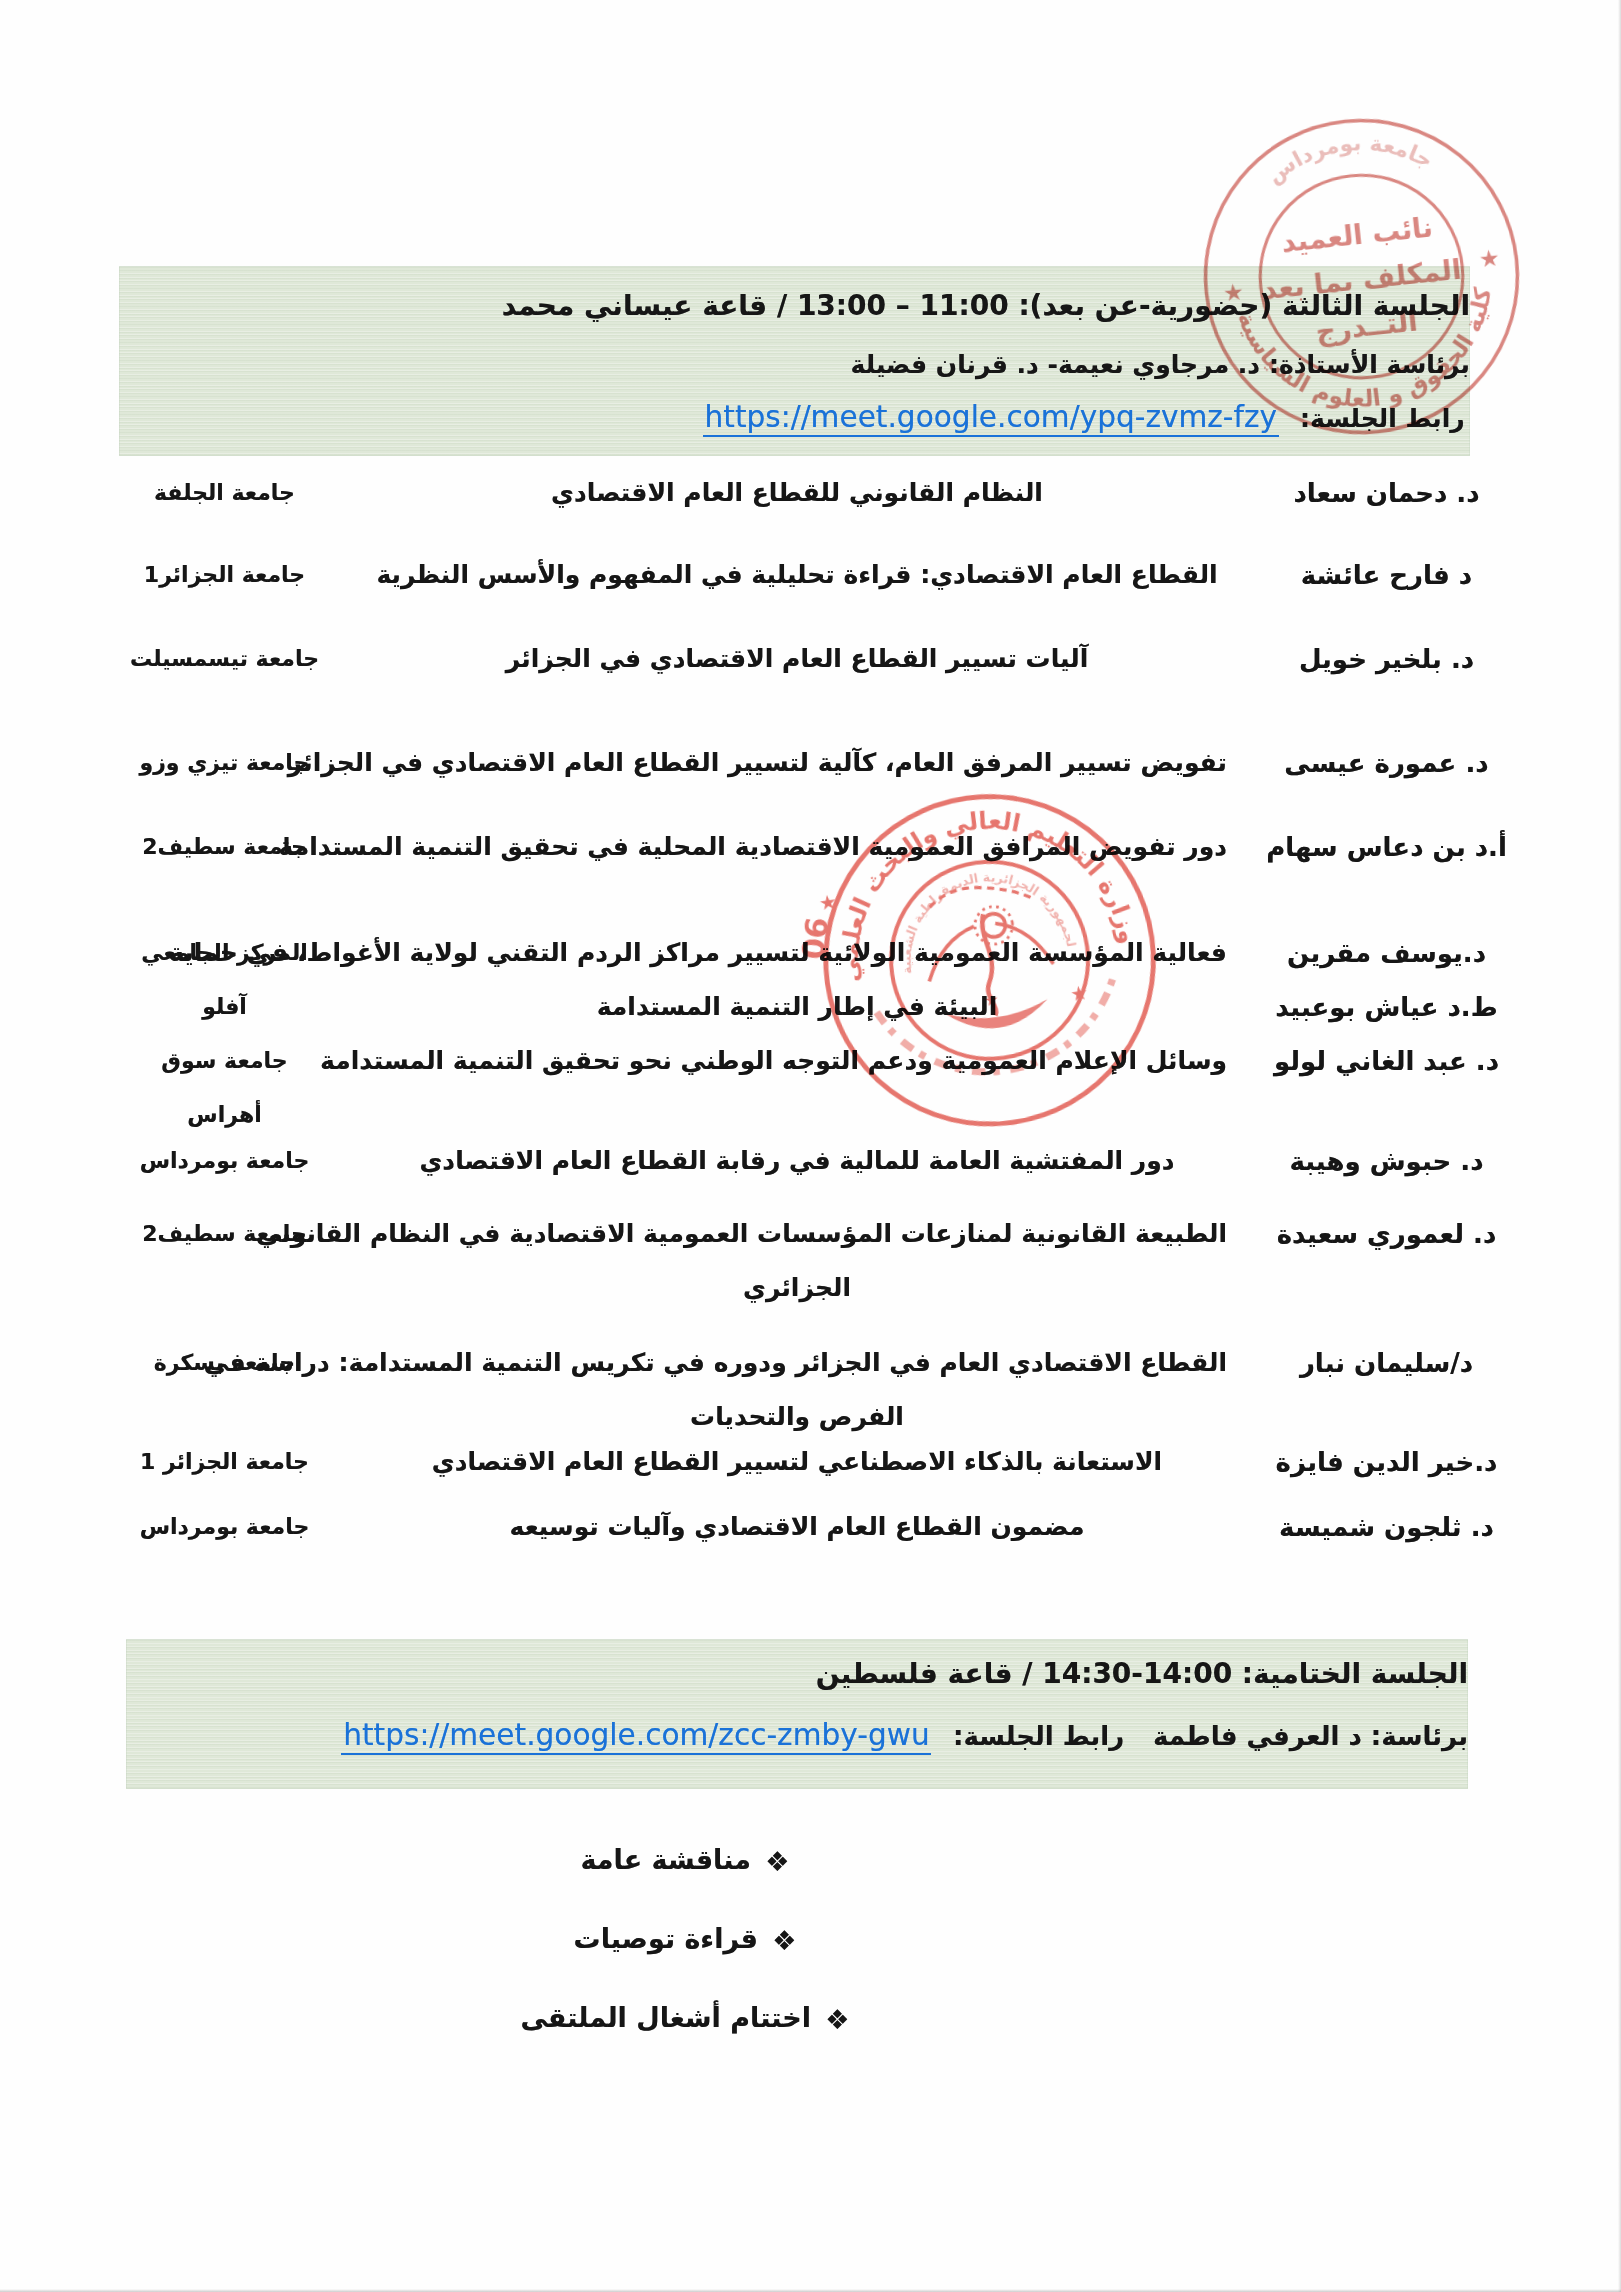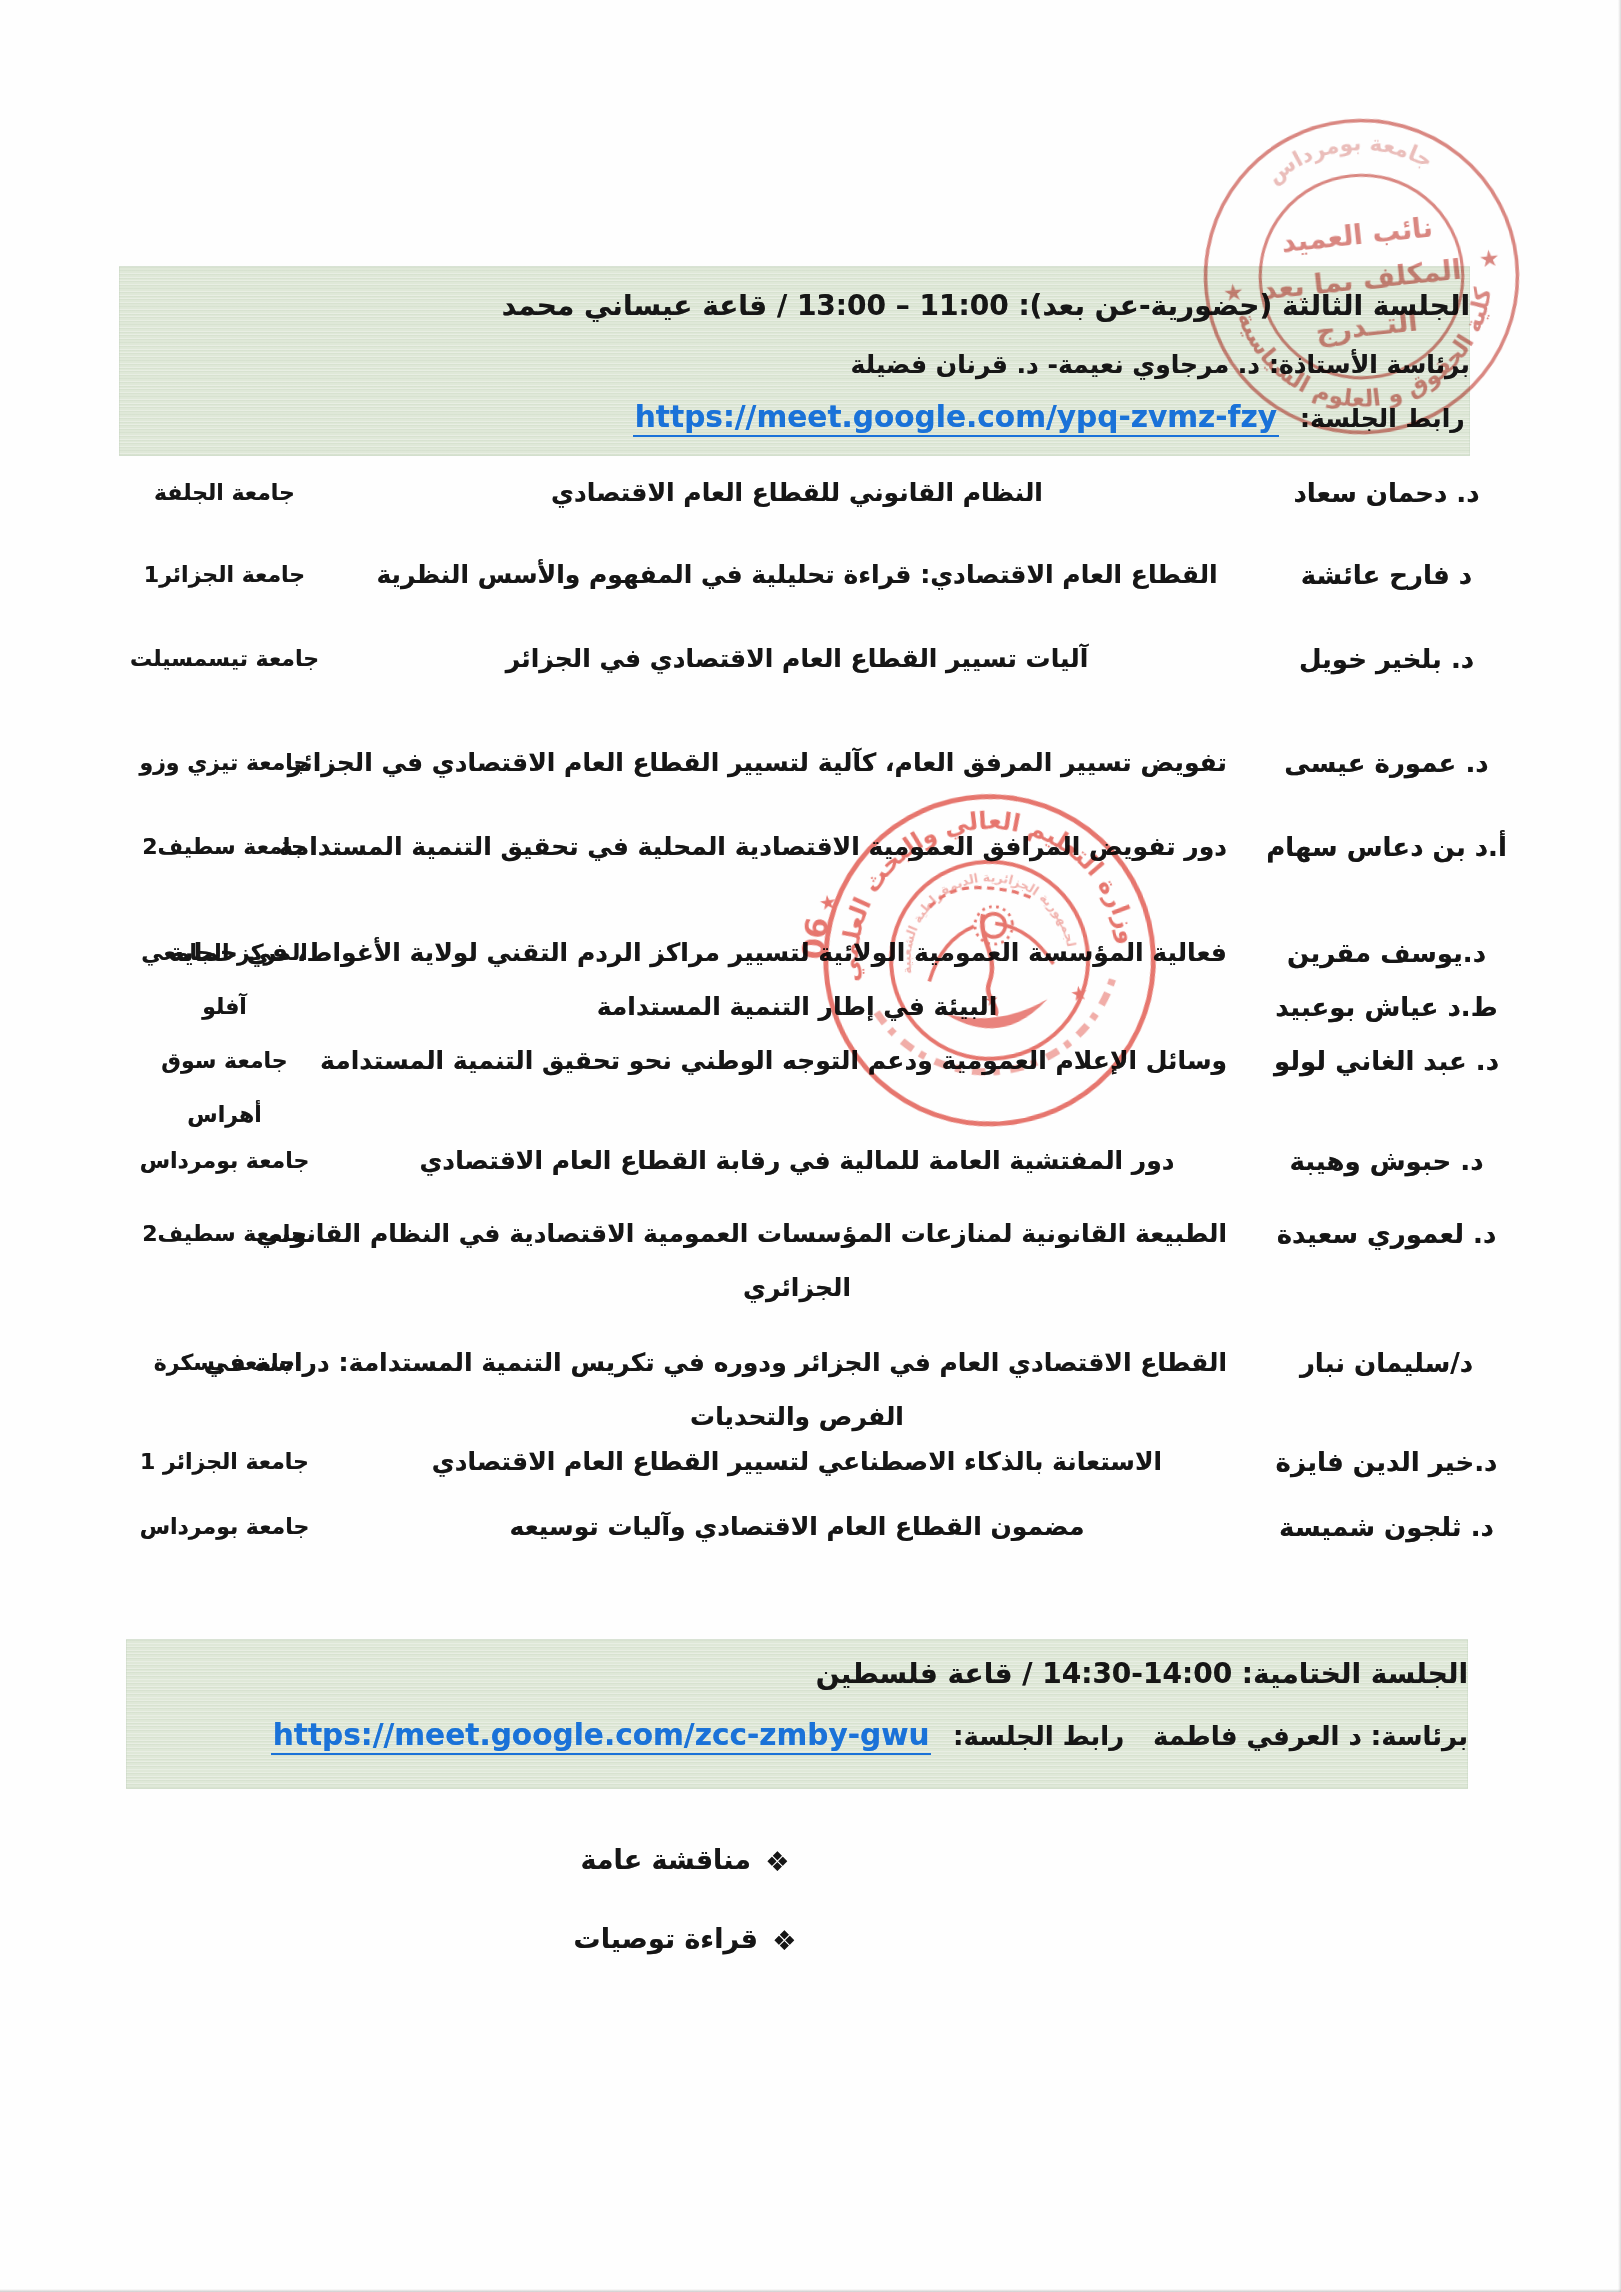--- a/index.html
+++ b/index.html
@@ -17,21 +17,21 @@
       #dfe8d8;
     box-shadow:0 0 0 0.9px rgba(190,205,185,.35) inset;
   }
   .band-line{position:absolute;left:0;width:100%;text-align:right;white-space:nowrap}
   .s3-title{top:23px;font-size:28px}
   .s3-chair{top:84px;font-size:25px}
   .s3-linkline{top:134px;font-size:25px}
   .cl-title{top:18px;font-size:28px}
   .cl-linkline{top:79px;font-size:26px}
   .link{
-    color:#1a72d8;font-size:29.6px;font-weight:700;text-decoration:none;
+    color:#1a72d8;font-size:29.6px;font-weight:400;text-decoration:none;
     border-bottom:2.7px solid #1a72d8;padding:0 1.8px 0.9px 1.8px;
     text-shadow:0 0 0.5px rgba(26,114,216,.6);
     direction:ltr;unicode-bidi:isolate;display:inline-block;line-height:1.15;
   }
   .lnk-label{margin-right:5.4px;margin-left:12.5px}
   .chair-name{margin-left:14.3px}
   
   .prow{position:absolute;left:0;top:0;width:1621px;height:0}
   .pcell{position:absolute;top:0;text-align:center;white-space:pre;line-height:54px;
          text-shadow:0 0 0.6px rgba(25,25,25,.55)}
@@ -169,20 +169,21 @@
   <div class="band-line cl-linkline">
     <span class="ink chair-name">برئاسة: د العرفي فاطمة</span>
     <span class="ink lnk-label">رابط الجلسة:</span>
     <a class="link" href="#">https://meet.google.com/zcc-zmby-gwu</a>
   </div>
 </div>
 
 <div class="agenda">
   <div class="agenda-item ink"><span class="bullet">❖</span><span>مناقشة عامة</span></div>
   <div class="agenda-item ink"><span class="bullet">❖</span><span>قراءة توصيات</span></div>
+  <div class="agenda-item ink"><span class="bullet">❖</span><span>اختتام أشغال الملتقى</span></div>
 </div>
 
 <svg class="stamp stamp-dean" width="337" height="337" viewBox="0 0 376 376" style="color:#d4736c">
   <circle cx="188" cy="188" r="174" fill="none" stroke="currentColor" stroke-width="4"></circle>
   <circle cx="188" cy="188" r="113" fill="none" stroke="currentColor" stroke-width="3.5"></circle>
   <path id="dean-arc-top" d="M47,188 A141,141 0 0 1 329,188" fill="none"></path>
   <path id="dean-arc-bot" d="M43,188 A145,145 0 0 0 333,188" fill="none"></path>
   <text font-size="24" fill="currentColor" opacity=".55" letter-spacing="6" direction="rtl">
     <textPath href="#dean-arc-top" startOffset="50%" text-anchor="middle">جامعة بومرداس</textPath>
   </text>

